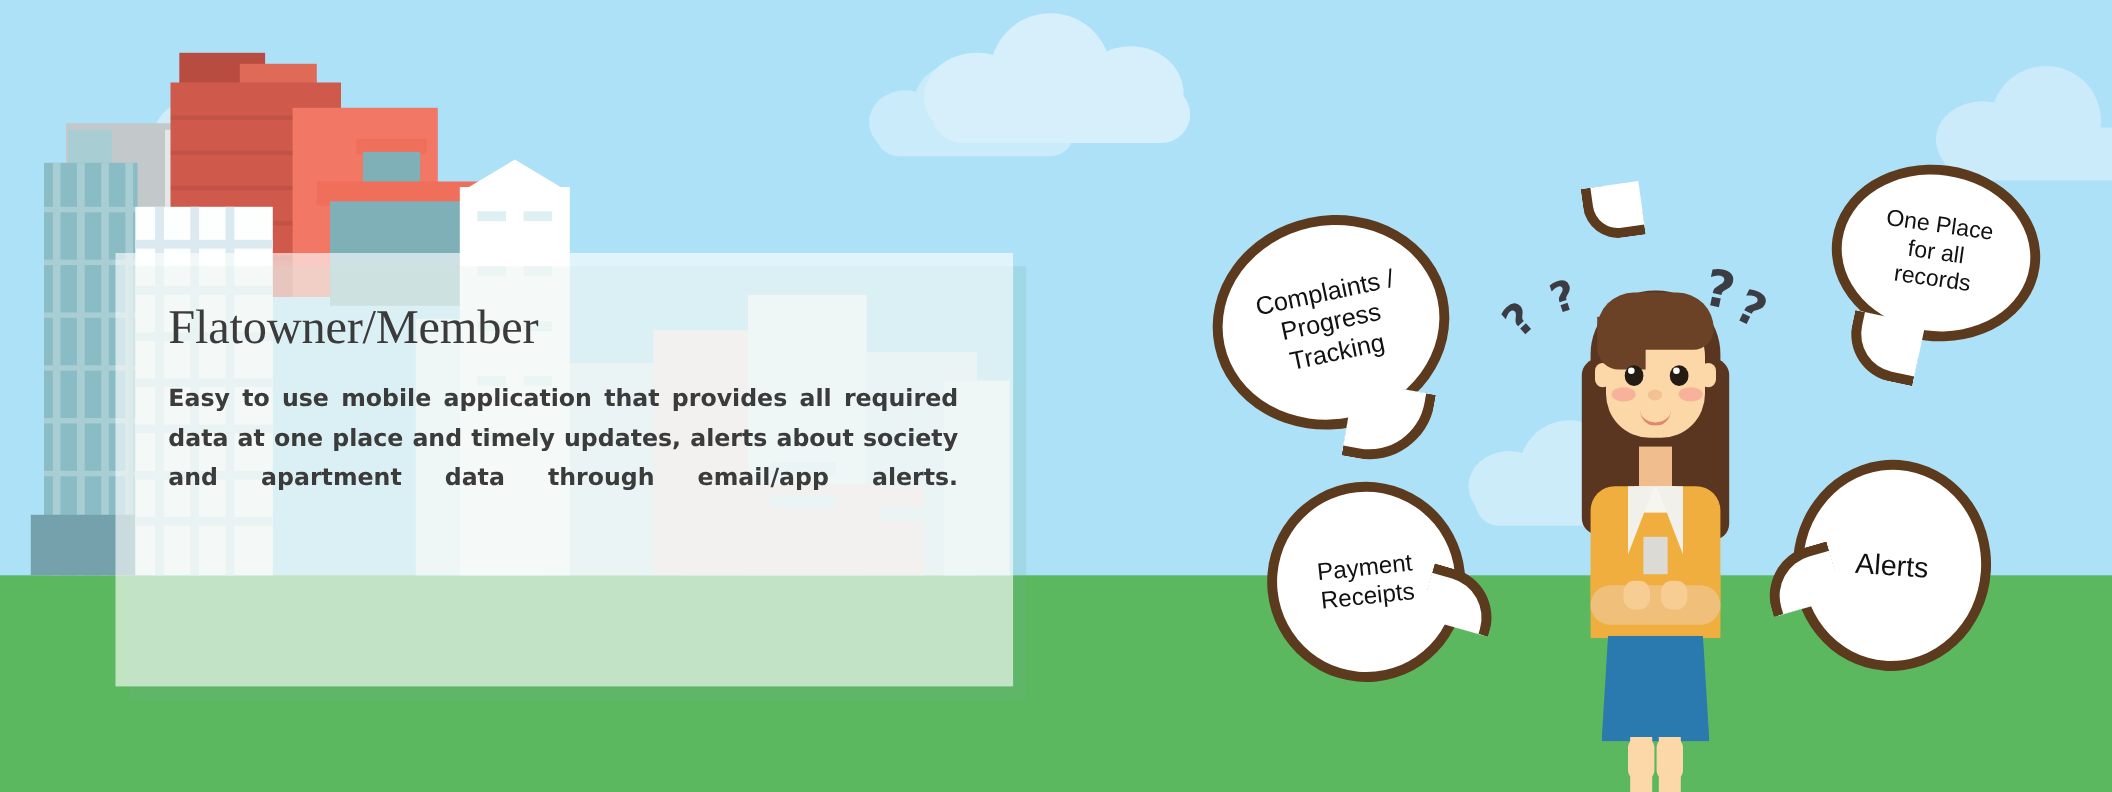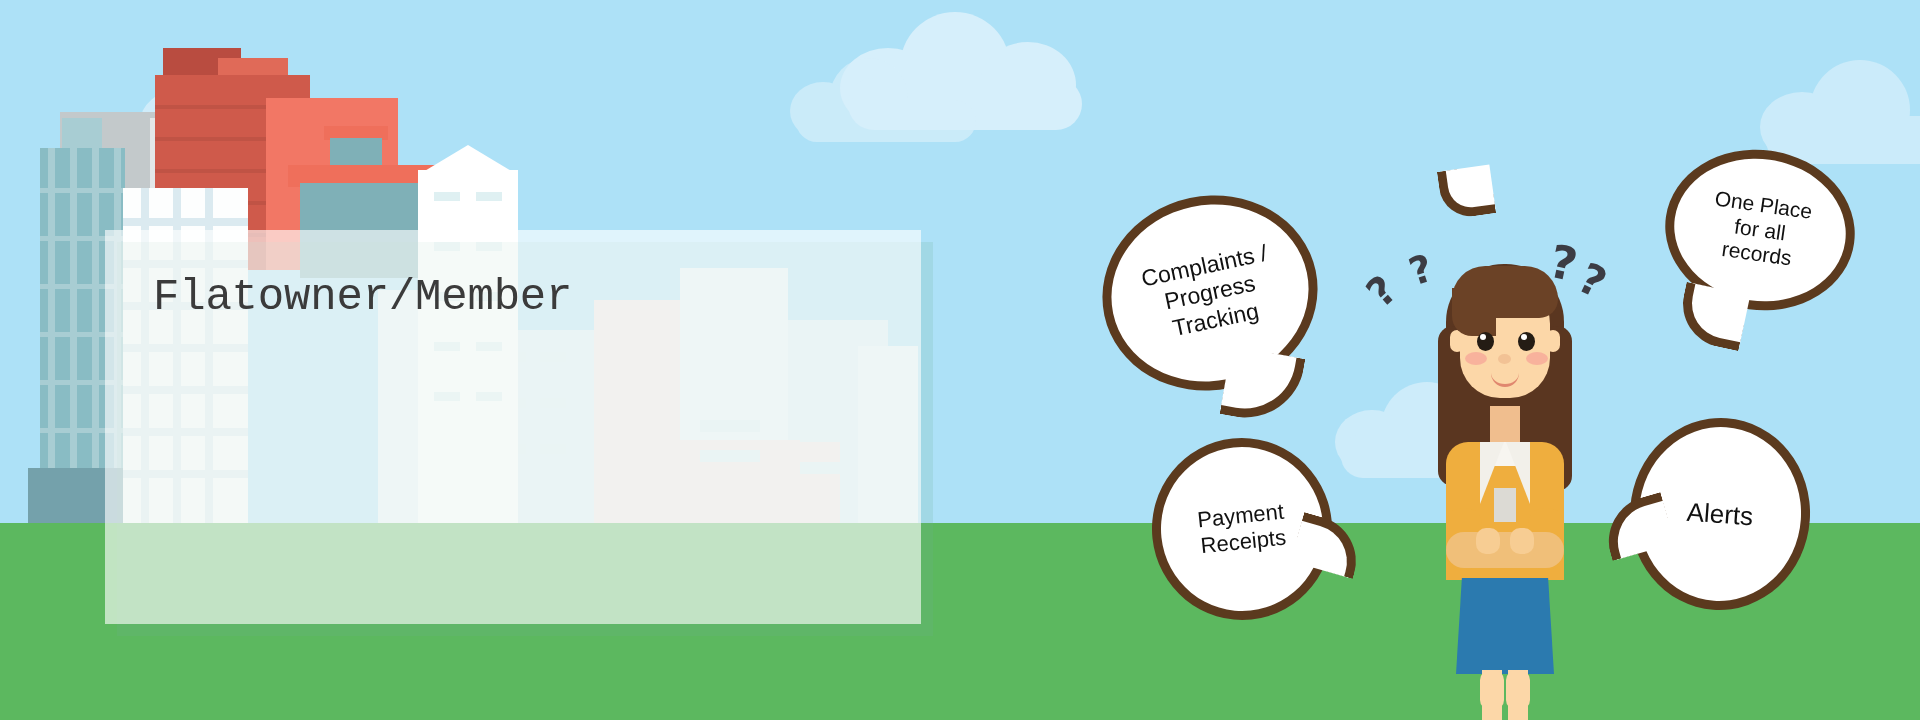--- a/index.html
+++ b/index.html
@@ -59,21 +59,21 @@
   .pale{position:absolute;background:#e7f4fa;}
   .palepink{position:absolute;background:#f6e3e4;}
   .paleblue{position:absolute;background:#dcedf6;}
   .palewin{position:absolute;background:#ddeef3;}
 
   
   .panel-shadow{position:absolute;left:117px;top:242px;width:816px;height:394px;background:rgba(110,175,150,.18);}
   .panel{position:absolute;left:105px;top:230px;width:816px;height:394px;
          background:rgba(255,255,255,.62);}
   .panel-title{position:absolute;left:153px;top:272px;font-size:44px;color:#3b3b3b;
-         font-family:Liberation Mono, monospace;font-weight:400;letter-spacing:-.2px;white-space:nowrap;}
+         font-family:Liberation Serif, serif;font-weight:400;letter-spacing:-.2px;white-space:nowrap;}
   .panel-body{position:absolute;left:153px;top:345px;width:718px;font-size:21.5px;line-height:36px;
          color:#3b3b3b;font-weight:bold;text-align:justify;}
   .panel-body p{margin:0;text-align:justify;}
   .panel-body p:after{content:"";display:inline-block;width:100%;}
 
   
   .char{position:absolute;left:1420px;top:256px;width:170px;height:464px;}
 
   .hair-back{position:absolute;left:26px;top:8px;width:118px;height:230px;background:#5a3620;border-radius:58px 58px 40px 40px;}
   .hair-strand-l{position:absolute;left:18px;top:70px;width:30px;height:160px;background:#5a3620;border-radius:16px;}
@@ -254,20 +254,23 @@
     <div class="w" style="left:58px;top:122px;"></div>
     <div class="w" style="left:16px;top:172px;"></div>
     <div class="w" style="left:58px;top:172px;"></div>
     <div class="w" style="left:16px;top:222px;"></div>
     <div class="w" style="left:58px;top:222px;"></div>
   </div>
 
   <div class="panel-shadow"></div>
   <div class="panel"></div>
   <div class="panel-title">Flatowner/Member</div>
+  <div class="panel-body">
+    <p>Easy to use mobile application that provides all required data at one place and timely updates, alerts about society and apartment data through email/app alerts.</p>
+  </div>
 
   <div class="qm qm1">?</div>
   <div class="qm qm2">?</div>
   <div class="qm qm3">?</div>
   <div class="qm qm4">?</div>
 
   <div class="char">
     <div class="hair-back"></div>
     <div class="hair-strand-l"></div>
     <div class="hair-strand-r"></div>

